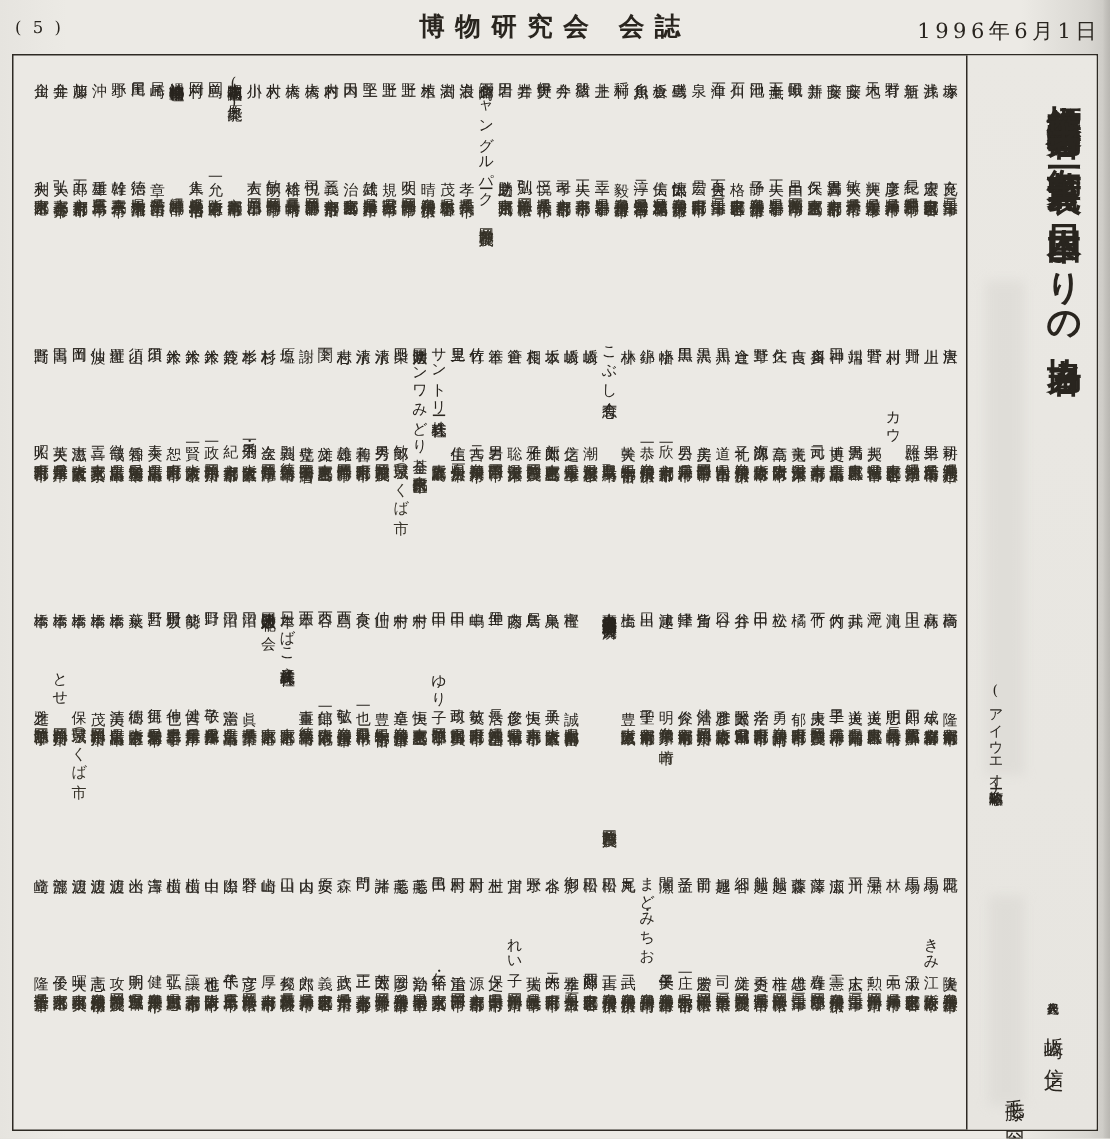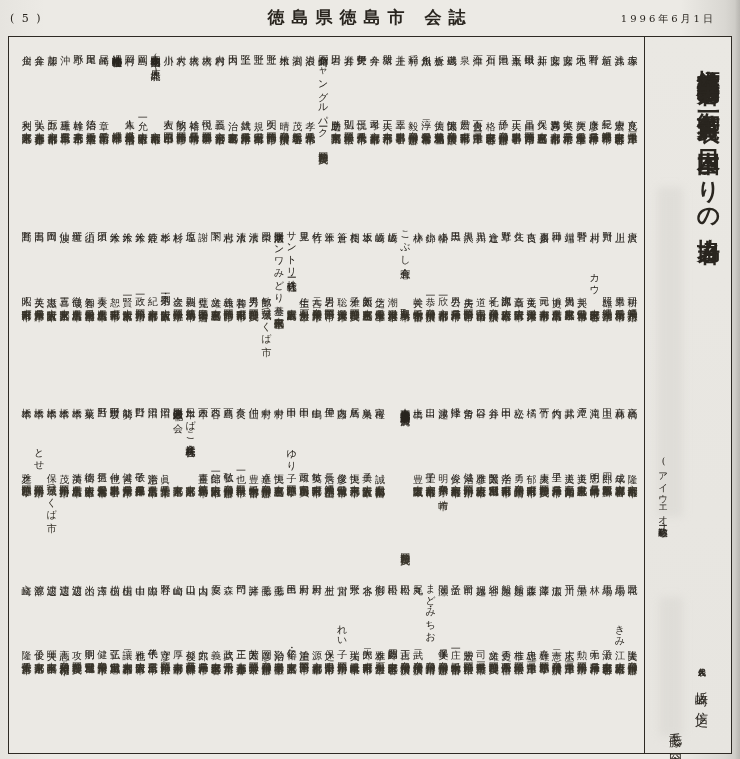--- a/index.html
+++ b/index.html
@@ -4,21 +4,21 @@
 <style>
   html,body{margin:0;padding:0;}
   body{width:740px;height:759px;overflow:hidden;background:#dddbd6;
        font-family:"DejaVu Serif","Liberation Serif",serif;color:#29251f;}
   .page{position:relative;width:740px;height:759px;
         background:linear-gradient(90deg,#e6e4df 0%,#eceae5 6%,#eceae5 92%,#d9d7d2 98%,#c9c7c2 100%);}
   
   .header{position:relative;height:34px;}
   .pageno{position:absolute;left:10px;top:12px;font-size:11px;letter-spacing:2px;}
   .jtitle{position:absolute;left:0;right:0;top:6px;text-align:center;font-size:17px;letter-spacing:7px;font-weight:bold;}
-  .jdate{position:absolute;right:24px;top:12px;font-size:10px;letter-spacing:3px;}
+  .jdate{position:absolute;right:6px;top:12px;font-size:14px;letter-spacing:3px;}
   
   .box{position:absolute;left:8px;right:8px;top:36px;bottom:5px;border:1.5px solid #2e2a24;
        background:#ebe9e4;display:flex;flex-direction:row;}
   .names-area{flex:1 1 auto;padding:10px 6px 0 10px;display:flex;flex-direction:column;}
   .band{display:flex;flex-direction:row-reverse;height:178px;width:100%;}
   .entry{writing-mode:vertical-rl;text-orientation:upright;flex:1 1 0;min-width:0;
          display:flex;flex-direction:row;font-size:10px;line-height:1.25;letter-spacing:0.5px;}
   .entry.wide{flex:2 1 0;}
   .nm{min-height:66px;display:flex;flex-direction:row;justify-content:space-between;}
   .entry.wide .sei{display:inline-block;height:134px;}
@@ -41,21 +41,21 @@
   .f-name{font-size:13px;letter-spacing:2px;}
   .f-left{padding-top:60px;}
   .edge{position:absolute;right:0;top:0;bottom:0;width:5px;background:linear-gradient(90deg,transparent,#b9b7b2);}
 </style>
 </head>
 <body>
 
 <div class="page">
   <div class="header">
     <span class="pageno">( 5 )</span>
-    <span class="jtitle">徳島県徳島市 会誌</span>
+    <span class="jtitle">博物研究会 会誌</span>
     <span class="jdate">1996年6月1日</span>
   </div>
 
   <div class="box">
     <div class="names-area" id="bands">
         <div class="band">
           <div class="entry">
             <div class="nm">
               <span class="sei">赤塚</span>
               <span class="mei">充良</span>

